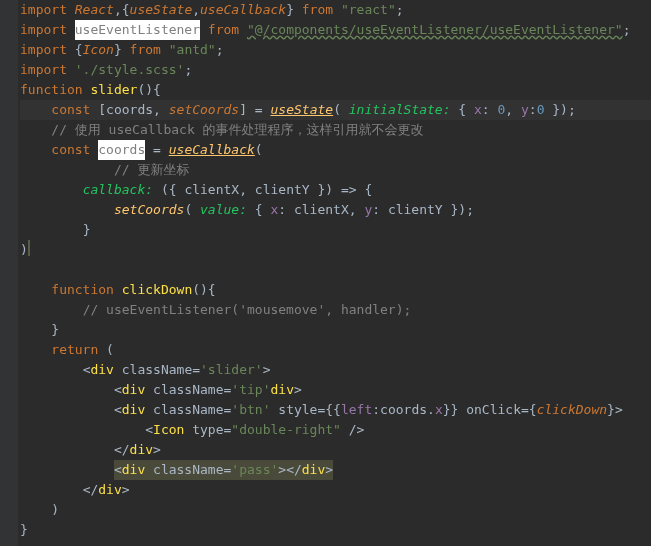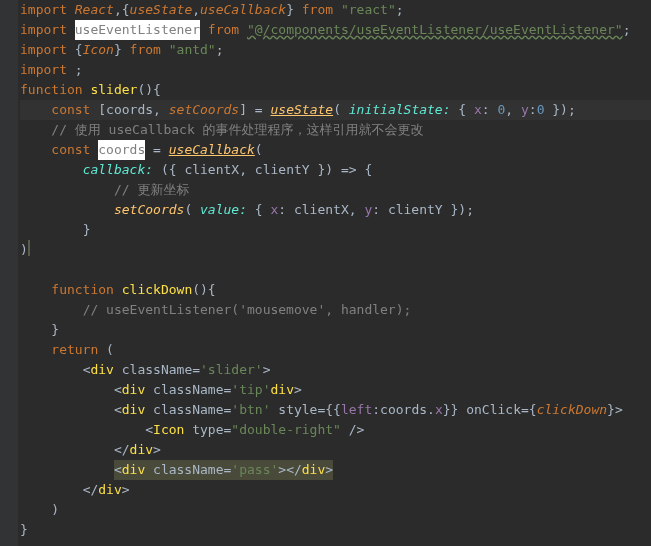--- a/index.html
+++ b/index.html
@@ -40,21 +40,21 @@
     }
     .line.hl { background: #323232; }
     .sel { background: #4a4a3a; }
     .caret { background: #5b5b4a; display: inline-block; width: 2px; height: 16px; }
     .kw { color: #cc7832; }
     .kw-i { color: #cc7832; font-style: italic; }
     .def { color: #fde047; }
     .str { color: #6a8759; }
     .str-u { color: #6a8759; text-decoration: underline wavy #6a8759; }
     .com { color: #808080; }
-    .param { color: #5eead4; font-style: italic; }
+    .param { color: #22c55e; font-style: italic; }
     .num { color: #6897bb; }
     .prop { color: #9876aa; }
     .ident { color: #a9b7c6; }
     .fn { color: #ffc66d; font-style: italic; }
     .unused { background: #ffffff; color: #808080; }
     .hl-fn { text-decoration: underline; }
   </style>
 </head>
 <body>
 
@@ -86,27 +86,27 @@
       <div class="gutter-line"></div>
       <div class="gutter-line"></div>
       <div class="gutter-line"></div>
       <div class="gutter-line"></div>
       <div class="gutter-line"></div>
     </div>
   <div class="code" id="code">
       <div class="line"><span class="kw">import </span><span class="kw-i">React</span><span class="ident">,{</span><span class="kw-i">useState</span><span class="ident">,</span><span class="kw-i">useCallback</span><span class="ident">} </span><span class="kw">from </span><span class="str">"react"</span><span class="ident">;</span></div>
       <div class="line"><span class="kw">import </span><span class="unused">useEventListener</span><span class="ident"> </span><span class="kw">from </span><span class="str-u">"@/components/useEventListener/useEventListener"</span><span class="ident">;</span></div>
       <div class="line"><span class="kw">import </span><span class="ident">{</span><span class="kw-i">Icon</span><span class="ident">} </span><span class="kw">from </span><span class="str">"antd"</span><span class="ident">;</span></div>
-      <div class="line"><span class="kw">import </span><span class="ident">;</span></div>
+      <div class="line"><span class="kw">import </span><span class="str">'./style.scss'</span><span class="ident">;</span></div>
       <div class="line"><span class="kw">function </span><span class="def">slider</span><span class="ident">(){</span></div>
       <div class="line hl"><span>    </span><span class="kw">const </span><span class="ident">[</span><span class="ident">coords</span><span class="ident">, </span><span class="kw-i">setCoords</span><span class="ident">] = </span><span class="fn hl-fn">useState</span><span class="ident">( </span><span class="param">initialState:</span><span class="ident"> { </span><span class="prop">x</span><span class="ident">: </span><span class="num">0</span><span class="ident">, </span><span class="prop">y</span><span class="ident">:</span><span class="num">0</span><span class="ident"> });</span></div>
       <div class="line"><span>    </span><span class="com">// 使用 useCallback 的事件处理程序，这样引用就不会更改</span></div>
       <div class="line"><span>    </span><span class="kw">const </span><span class="unused">coords</span><span class="ident"> = </span><span class="fn hl-fn">useCallback</span><span class="ident">(</span></div>
+      <div class="line"><span>            </span><span class="com">// 更新坐标</span></div>
       <div class="line"><span>        </span><span class="param">callback:</span><span class="ident"> ({ clientX, clientY }) =&gt; {</span></div>
-      <div class="line"><span>            </span><span class="com">// 更新坐标</span></div>
       <div class="line"><span>            </span><span class="fn">setCoords</span><span class="ident">( </span><span class="param">value:</span><span class="ident"> { </span><span class="prop">x</span><span class="ident">: clientX, </span><span class="prop">y</span><span class="ident">: clientY });</span></div>
       <div class="line"><span>        </span><span class="ident">}</span></div>
       <div class="line"><span class="ident">)</span><span class="caret"></span></div>
       <div class="line"></div>
       <div class="line"><span>    </span><span class="kw">function </span><span class="def">clickDown</span><span class="ident">(){</span></div>
       <div class="line"><span>        </span><span class="com">// useEventListener('mousemove', handler);</span></div>
       <div class="line"><span>    </span><span class="ident">}</span></div>
       <div class="line"><span>    </span><span class="kw">return </span><span class="ident">(</span></div>
       <div class="line"><span>        </span><span class="ident">&lt;</span><span class="def">div </span><span class="ident">className</span><span class="ident">=</span><span class="str">'slider'</span><span class="ident">&gt;</span></div>
       <div class="line"><span>            </span><span class="ident">&lt;</span><span class="def">div </span><span class="ident">className</span><span class="ident">=</span><span class="str">'tip'</span><span class="def">div</span><span class="ident">&gt;</span></div>

